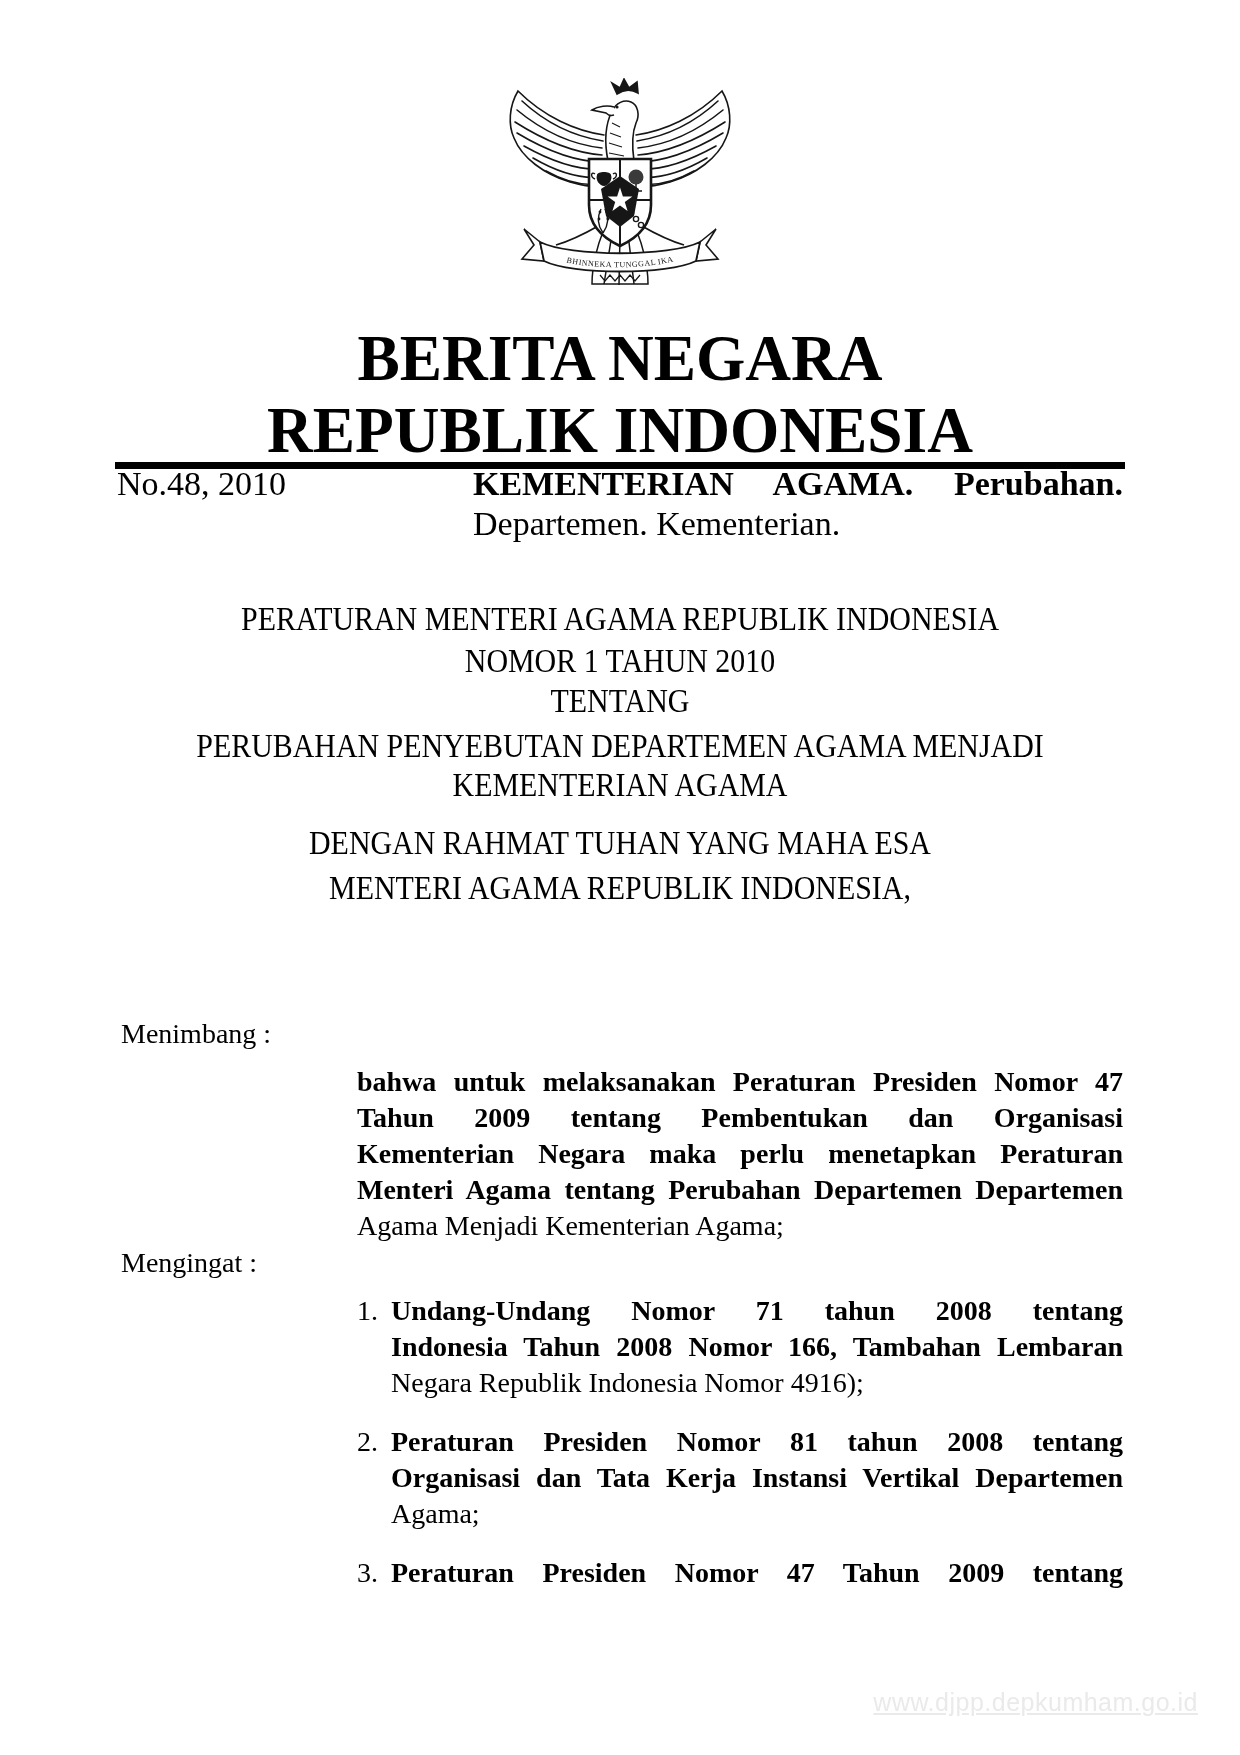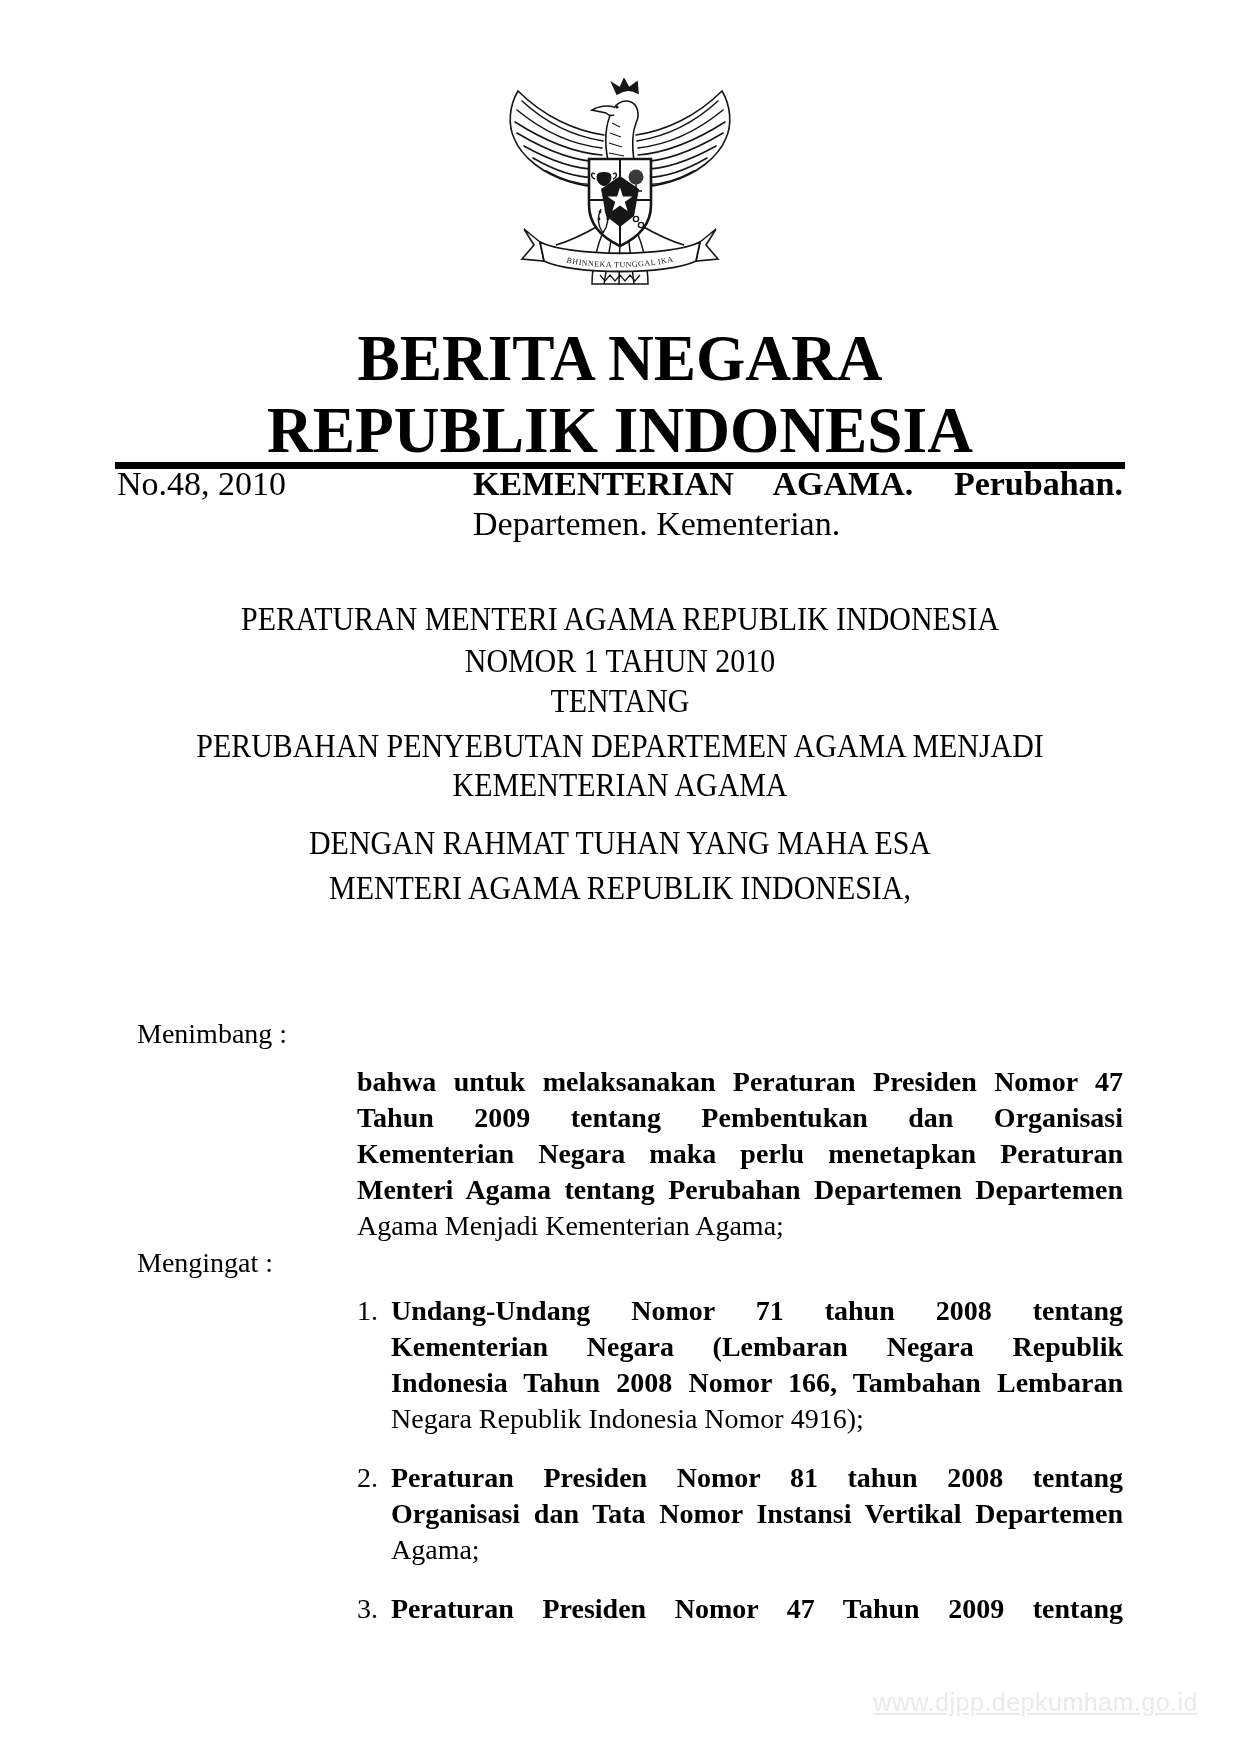--- a/index.html
+++ b/index.html
@@ -29,21 +29,21 @@
     font-size:34px; line-height:34px; white-space:nowrap; transform:scaleX(0.88);
   }
   #t1 { top:602px; } #t2 { top:644px; } #t3 { top:684px; }
   #t4 { top:729px; } #t5 { top:768px; }
   #inv1 { top:826px; } #inv2 { top:871px; }
 
   
   .clause { position:absolute; left:117px; width:1008px; font-size:28px; line-height:36px; }
   #menimbang { top:1016px; }
   #mengingat { top:1245px; }
-  .clause-label { position:absolute; left:20px; top:0; white-space:nowrap; }
+  .clause-label { position:absolute; left:4px; top:0; white-space:nowrap; }
   .clause-body { margin-left:240px; width:766px;margin-top:48px; }
   .num-item { position:relative; padding-left:34px; }
   .num-item + .num-item { margin-top:23px; }
   .item-num { position:absolute; left:0; top:0; }
 
   
   .watermark {
     position:absolute; right:42px; top:1688px;
     font-family:"Liberation Sans", sans-serif; font-size:25px; line-height:28px;
     color:#eaeaea; text-decoration:underline; letter-spacing:0.5px; white-space:nowrap;
@@ -160,29 +160,28 @@
     </div>
   </div>
 
   <div class="clause" id="mengingat">
     <span class="clause-label">Mengingat :</span>
     <div class="clause-body">
 
       <div class="num-item">
         <span class="item-num">1.</span>
         <div class="jline">Undang-Undang Nomor 71 tahun 2008 tentang</div>
-        <div class="jline">Kementerian Negara (Lembaran Negara Republik</div>
         <div class="jline">Indonesia Tahun 2008 Nomor 166, Tambahan Lembaran</div>
         <div>Negara Republik Indonesia Nomor 4916);</div>
       </div>
 
       <div class="num-item">
         <span class="item-num">2.</span>
         <div class="jline">Peraturan Presiden Nomor 81 tahun 2008 tentang</div>
-        <div class="jline">Organisasi dan Tata Nomor Instansi Vertikal Departemen</div>
+        <div class="jline">Organisasi dan Tata Kerja Instansi Vertikal Departemen</div>
         <div>Agama;</div>
       </div>
 
       <div class="num-item">
         <span class="item-num">3.</span>
         <div class="jline">Peraturan Presiden Nomor 47 Tahun 2009 tentang</div>
       </div>
 
     </div>
   </div>

